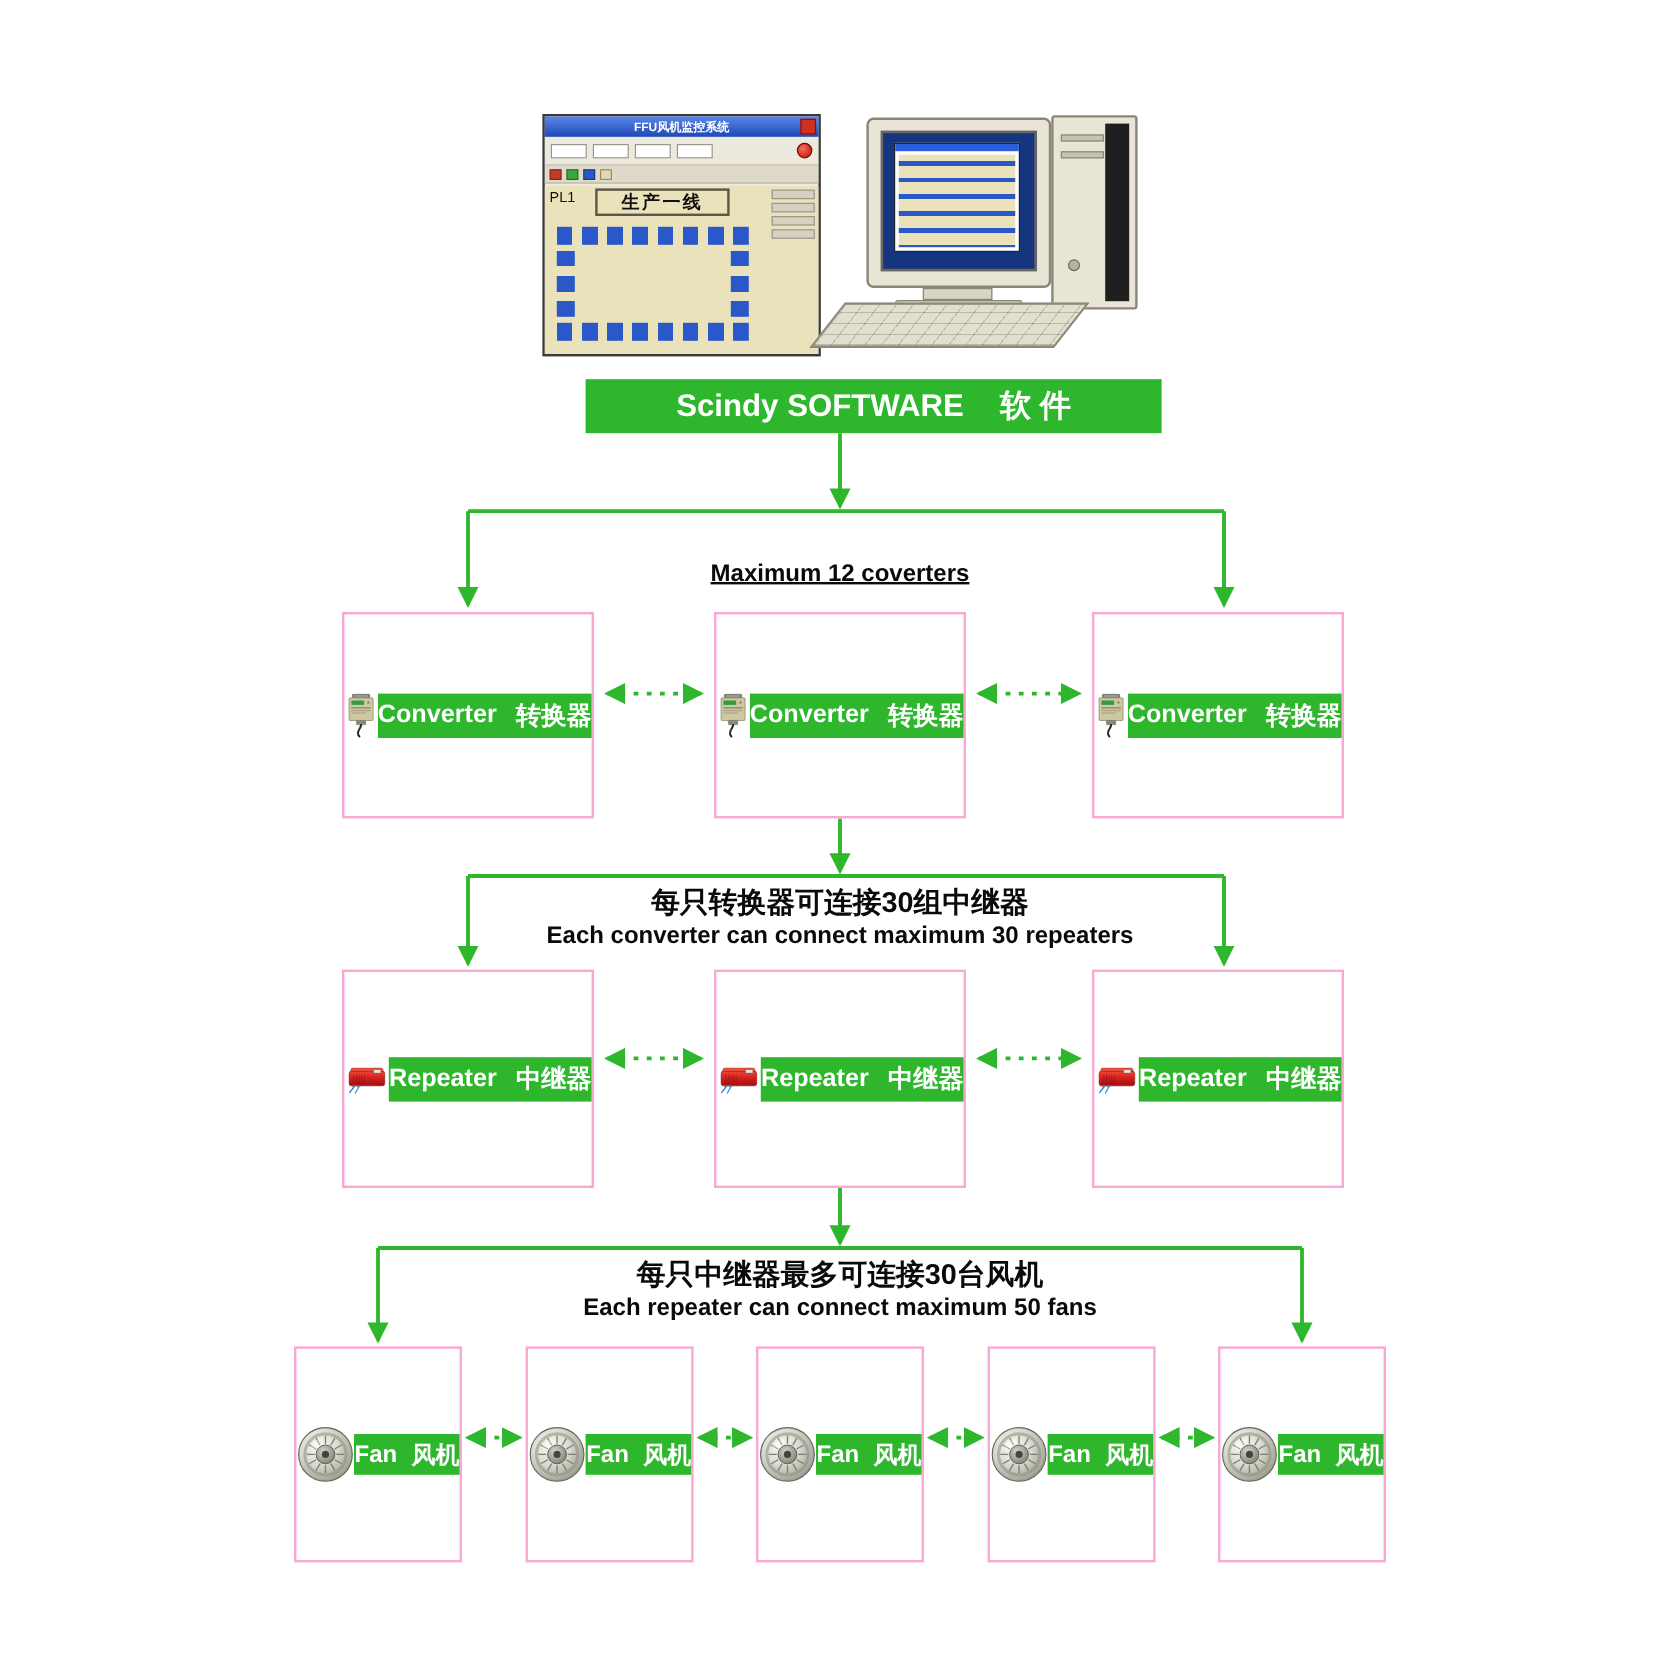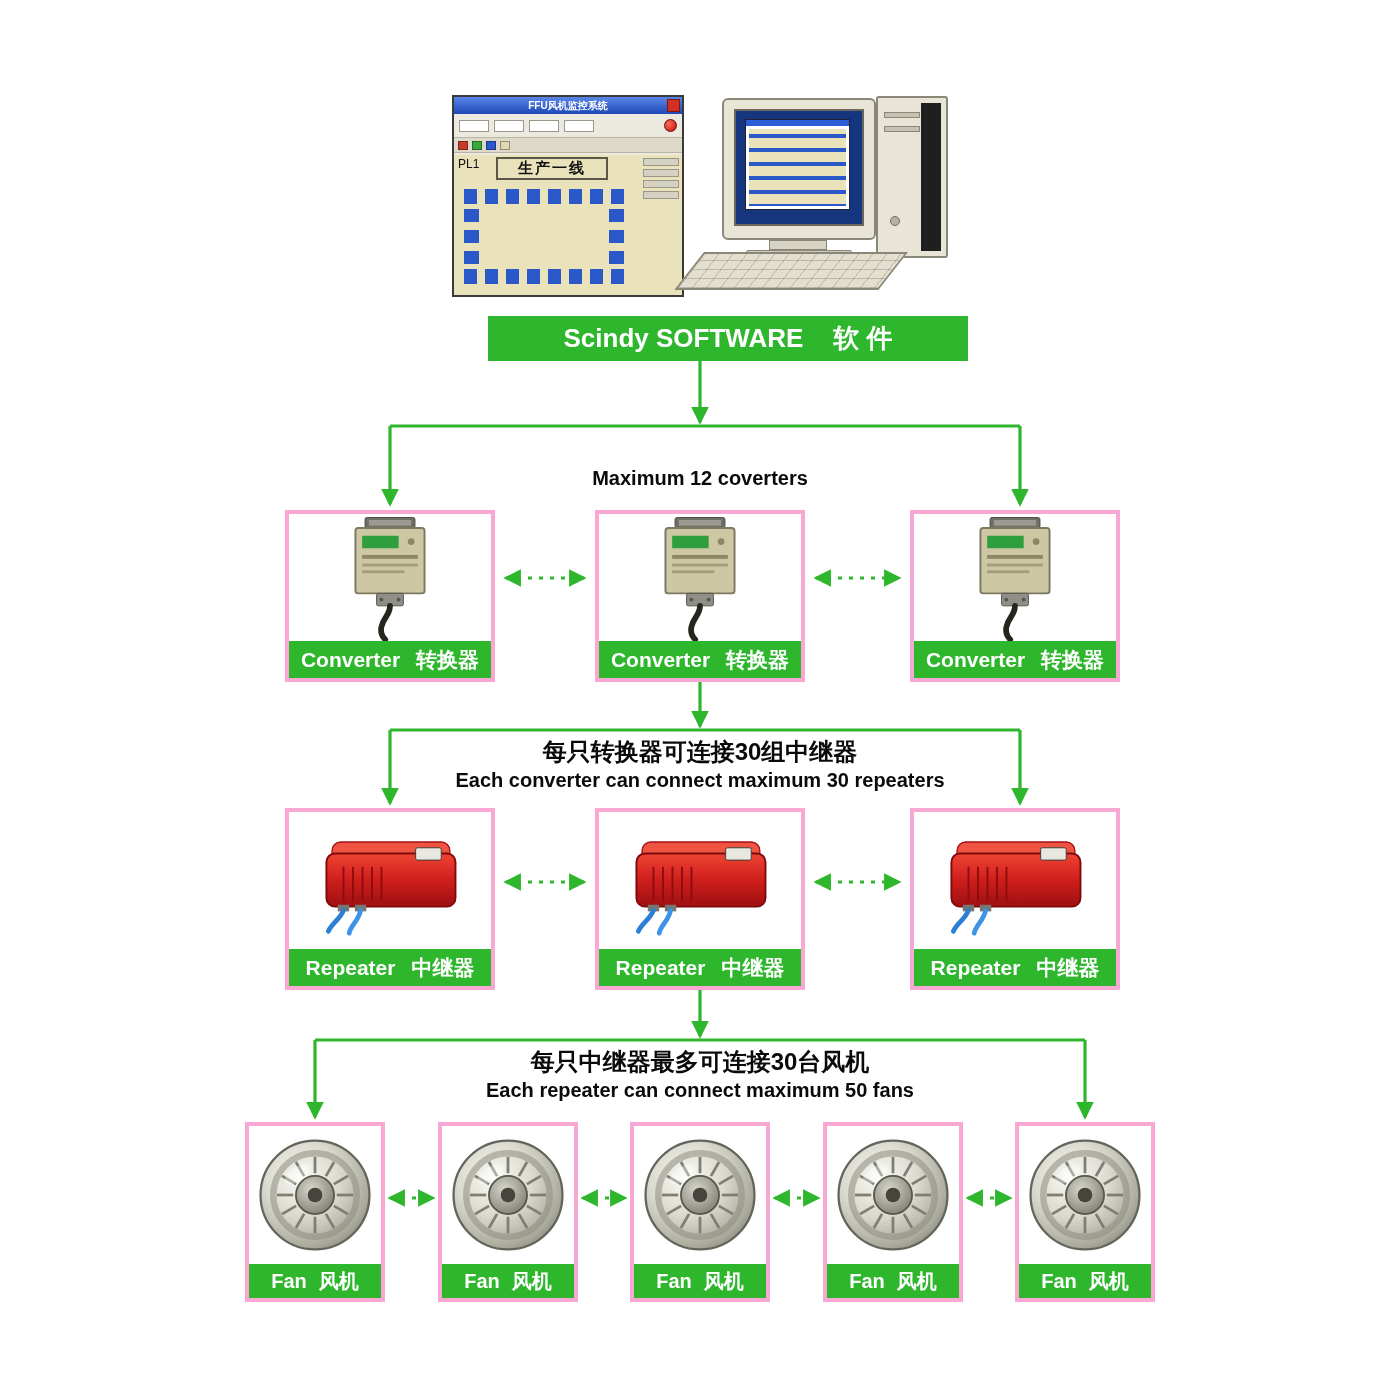--- a/index.html
+++ b/index.html
@@ -12,21 +12,21 @@
   .heading { position:absolute; left:700px; transform:translateX(-50%); white-space:nowrap; color:#0a0a0a; font-weight:bold; text-align:center; }
   .heading.cn { font-size:24px; }
   .heading.en { font-size:20px; }
 
   
   .banner { position:absolute; left:460px; top:316px; width:480px; height:45px; background:#2eb62c;
             display:flex; align-items:center; justify-content:center; gap:30px;
             color:#fff; font-weight:bold; font-size:26px;margin-left:28px; }
 
   
-  .node { position:absolute; background:#fff; border:4px solid #f9a8d4; display:flex; flex-direction:column; }
+  .node { position:absolute; background:#fff; border:2px solid #f9a8d4; display:flex; flex-direction:row;align-items:center; }
   .node .device { flex:1; display:flex; align-items:center; justify-content:center; overflow:hidden; }
   .node .nlabel { height:37px; background:#2eb62c; color:#fff; font-weight:bold; font-size:21px;
                   display:flex; align-items:center; justify-content:center; gap:16px; flex:0 0 auto; }
   .node.fan-node .nlabel { font-size:20px; gap:12px; height:34px; }
 
   .conv { top:510px; width:210px; height:172px; }
   .rep  { top:808px; width:210px; height:182px; }
   .fanb { top:1122px; width:140px; height:180px; }
 
   
@@ -230,21 +230,21 @@
       <div class="tower-btn"></div>
     </div>
     <div class="pc-kbd"></div>
   </div>
 
   <div class="banner">
     <span>Scindy SOFTWARE</span>
     <span>软 件</span>
   </div>
 
-  <div class="heading en" style="top:467px;">Maximum 12 coverters</div>
+  <div class="heading en" style="top:467px;text-decoration:underline;">Maximum 12 coverters</div>
 
   <div class="heading cn" style="top:736px;">每只转换器可连接30组中继器</div>
   <div class="heading en" style="top:769px;">Each converter can connect maximum 30 repeaters</div>
 
   <div class="heading cn" style="top:1046px;">每只中继器最多可连接30台风机</div>
   <div class="heading en" style="top:1079px;">Each repeater can connect maximum 50 fans</div>
 
   <div class="node conv" style="left:285px;">
     <div class="device">
         <svg width="96" height="126">

